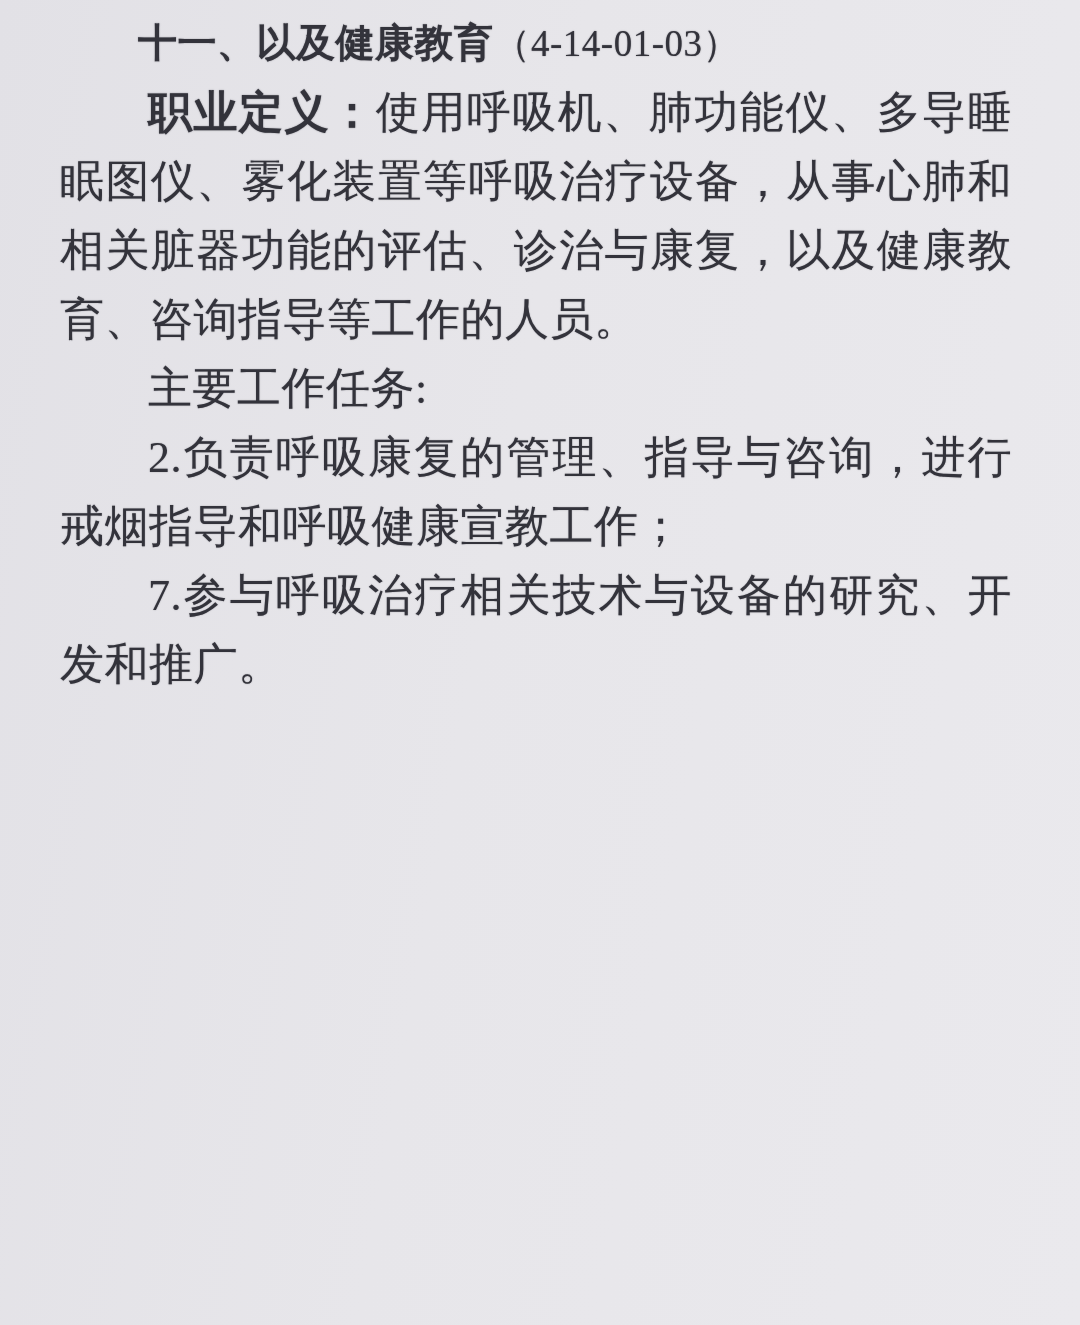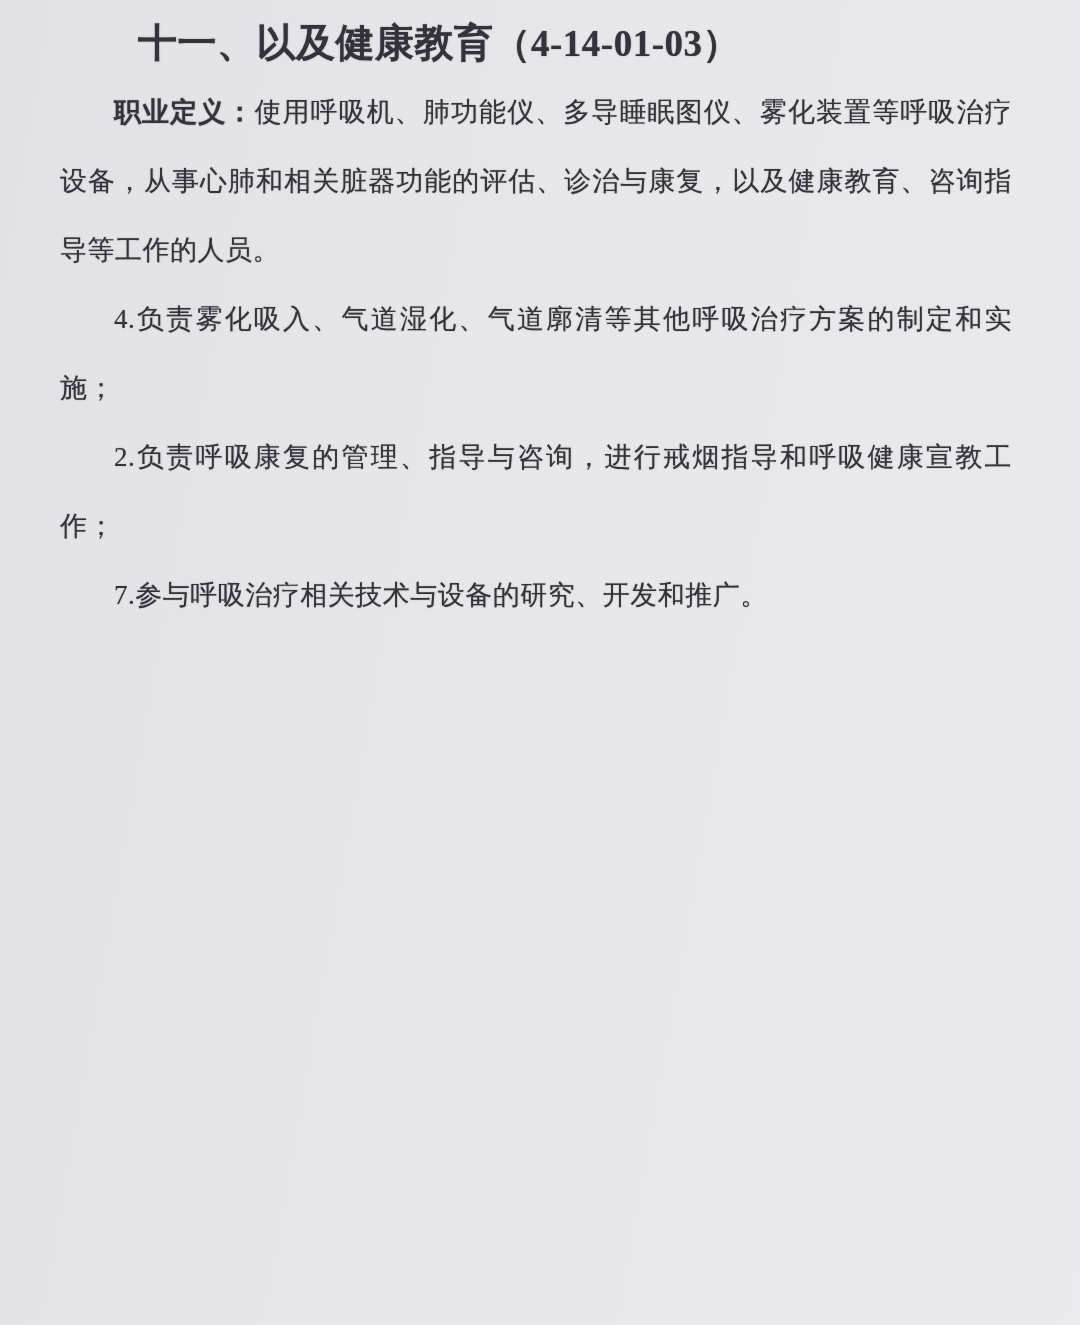--- a/index.html
+++ b/index.html
@@ -15,36 +15,36 @@
     color: #33333b;
   }
   .page {
     box-sizing: border-box;
     width: 1080px;
     height: 1325px;
     padding: 8px 68px 0 60px;
   }
   .doc p, .doc h1 {
     margin: 0;
-    font-size: 27px;
+    font-size: 44px;
     line-height: 69px;
     text-align: justify;
     text-justify: inter-character;
     text-indent: 2em;
     font-weight: normal;
     letter-spacing: 0.5px;
     text-shadow: 0 0 1.2px rgba(52, 52, 62, 0.55);
   }
   .doc h1.title {
     font-size: 39px;
     font-weight: bold;
     text-shadow: 0 0 1.4px rgba(40, 40, 50, 0.65);
   }
   .title .code {
-    font-weight: 700;
+    font-weight: 400;
     font-size: 37px;
   }
   .bold-label {
     font-weight: bold;
     text-shadow: 0 0 1.4px rgba(40, 40, 50, 0.6);
   }
   .heading-line {
     font-weight: bold;
   }
   .doc h1.title, .heading-line {
@@ -54,25 +54,25 @@
 </head>
 <body>
 
 <div class="page">
   <div class="doc">
 
     <h1 class="title"><span>十一、以及健康教育</span><span class="code">（4-14-01-03）</span></h1>
 
     <p class="para"><span class="bold-label">职业定义：</span><span>使用呼吸机、肺功能仪、多导睡眠图仪、雾化装置等呼吸治疗设备，从事心肺和相关脏器功能的评估、诊治与康复，以及健康教育、咨询指导等工作的人员。</span></p>
 
+    <p class="heading-line">主要工作任务:</p>
 
 
 
 
-    <p class="para task">4.负责雾化吸入、气道湿化、气道廓清等其他呼吸治疗方案的制定和实施；</p>
 
 
     <p class="para task">2.负责呼吸康复的管理、指导与咨询，进行戒烟指导和呼吸健康宣教工作；</p>
 
     <p class="para task">7.参与呼吸治疗相关技术与设备的研究、开发和推广。</p>
 
   </div>
 </div>
 
 </body></html>

